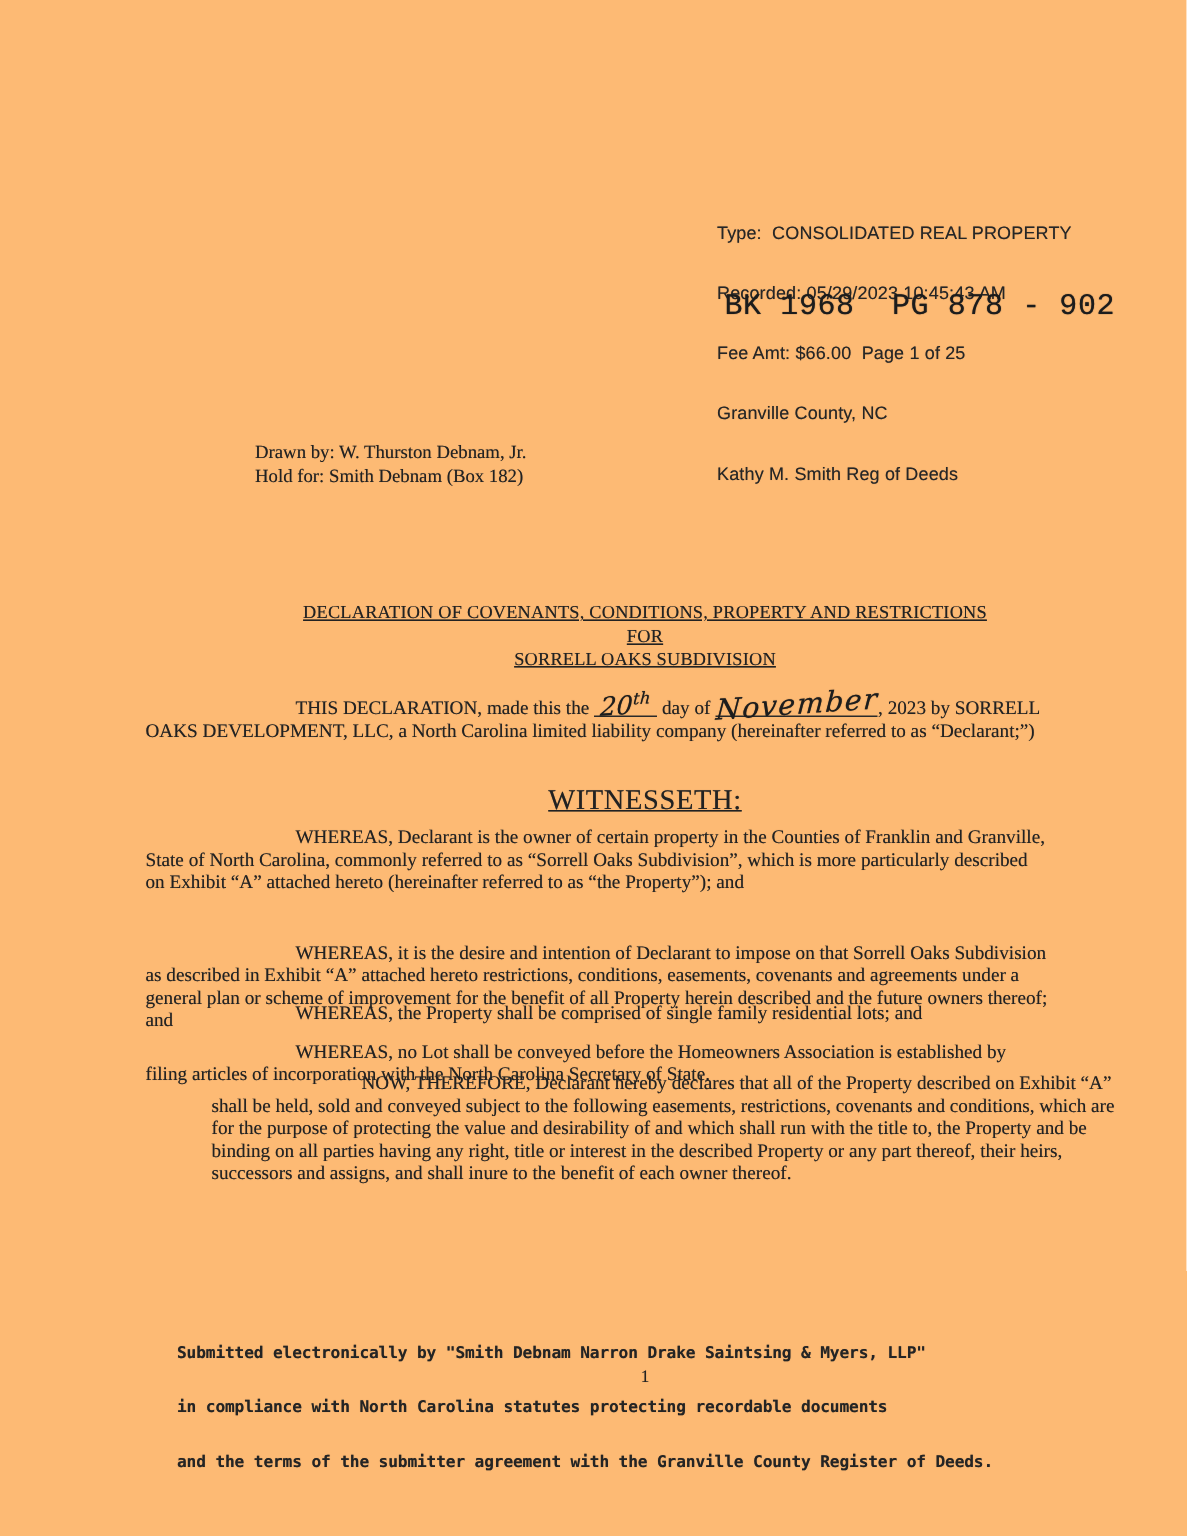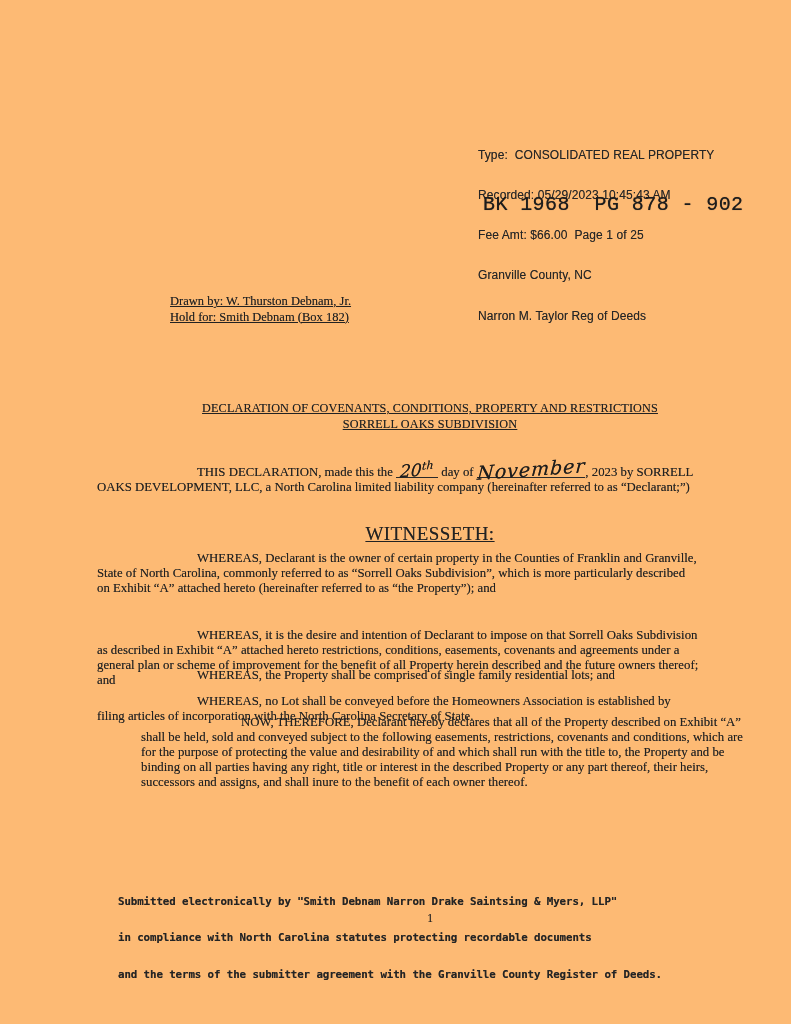--- a/index.html
+++ b/index.html
@@ -44,21 +44,20 @@
 
   
   .prepared-by {
     position: absolute;
     left: 170px;
     top: 294px;
     font-size: 12.5px;
     line-height: 15.5px;
   }
   .prepared-by div {
-    text-decoration: underline;
     text-decoration-thickness: 1px;
   }
 
   
   .center-band {
     position: absolute;
     left: 100px;
     width: 660px;
     text-align: center;
   }
@@ -134,31 +133,32 @@
 </head>
 <body>
 
 <div class="page">
 
   <div class="stamp">
     <div>Type:  CONSOLIDATED REAL PROPERTY</div>
     <div>Recorded: 05/29/2023 10:45:43 AM</div>
     <div>Fee Amt: $66.00  Page 1 of 25</div>
     <div>Granville County, NC</div>
-    <div>Narron M. Taylor Reg of Deeds</div>
+    <div>Kathy M. Smith Reg of Deeds</div>
   </div>
   <div class="book-page">BK 1968  PG 878 - 902</div>
 
   <div class="prepared-by">
     <div>Drawn by: W. Thurston Debnam, Jr.</div>
     <div>Hold for: Smith Debnam (Box 182)</div>
   </div>
 
   <div class="center-band doc-title">
     <div>DECLARATION OF COVENANTS, CONDITIONS, PROPERTY AND RESTRICTIONS</div>
+    <div>FOR</div>
     <div>SORRELL OAKS SUBDIVISION</div>
   </div>
 
   <p class="body-par p-intro"><span>THIS DECLARATION, made this the</span> <span class="blank blank-day"><span class="handwriting"><span>20</span><sup>th</sup></span></span> <span>day of</span> <span class="blank blank-month"><span class="handwriting">November</span></span><span>, 2023 by SORRELL OAKS DEVELOPMENT, LLC, a North Carolina limited liability company (hereinafter referred to as “Declarant;”)</span></p>
 
   <div class="center-band witnesseth">
     <span>WITNESSETH:</span>
   </div>
 
   <p class="body-par p-whereas-0">WHEREAS, Declarant is the owner of certain property in the Counties of Franklin and Granville, State of North Carolina, commonly referred to as “Sorrell Oaks Subdivision”, which is more particularly described on Exhibit “A” attached hereto (hereinafter referred to as “the Property”); and</p>

